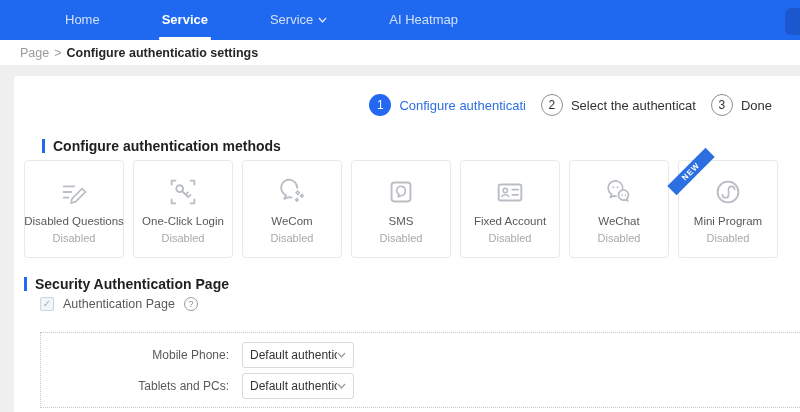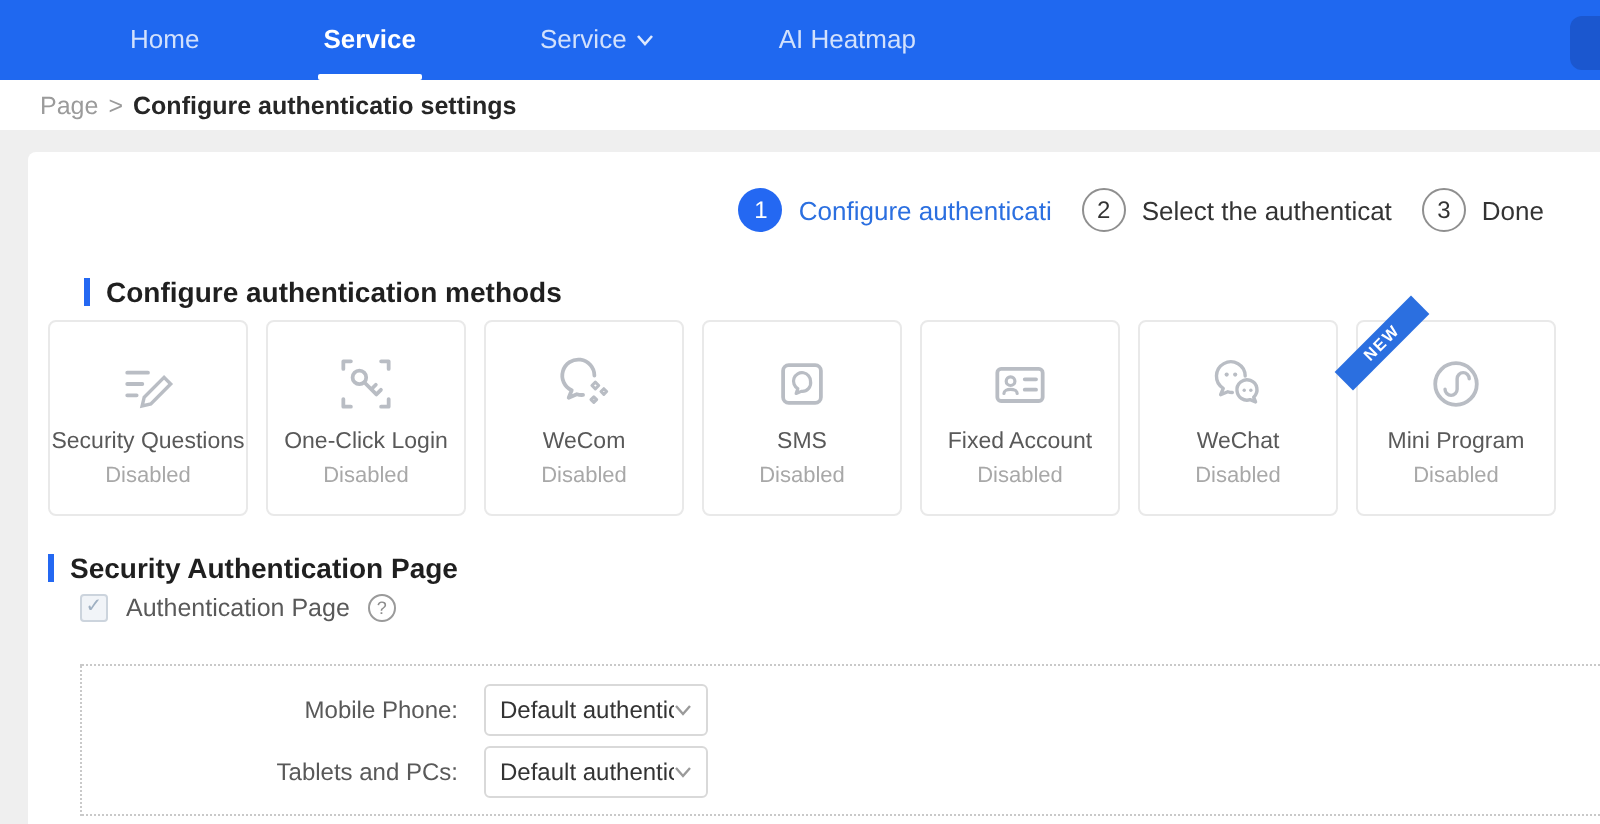--- a/index.html
+++ b/index.html
@@ -134,21 +134,21 @@
 
   <div class="cards">
 
     <div class="method-card">
       <span class="method-icon">
         <svg width="34" height="34" viewBox="0 0 36 36" fill="none" stroke="#b9bdc4" stroke-width="2" stroke-linecap="round">
           <path d="M7 12 h11 M7 18 h8 M7 24 h5"></path>
           <path d="M16 25 l10.5-10.5 3.5 3.5 -10.5 10.5 -4.6 1.1 z" stroke-width="1.8"></path>
         </svg>
       </span>
-      <span class="method-title">Security Questions</span>
+      <span class="method-title">Disabled Questions</span>
       <span class="method-status">Disabled</span>
     </div>
 
     <div class="method-card">
       <span class="method-icon">
         <svg width="34" height="34" viewBox="0 0 36 36" fill="none" stroke="#b9bdc4" stroke-width="2" stroke-linecap="round" stroke-linejoin="round">
           <path d="M10 6 h-4 v4 M26 6 h4 v4 M10 30 h-4 v-4 M26 30 h4 v-4"></path>
           <circle cx="14.5" cy="14.5" r="3.6"></circle>
           <path d="M17.2 17.2 l6.3 6.3 M20.8 20.8 l2.4-2.4 M23.5 23.5 l2.4-2.4"></path>
         </svg>

